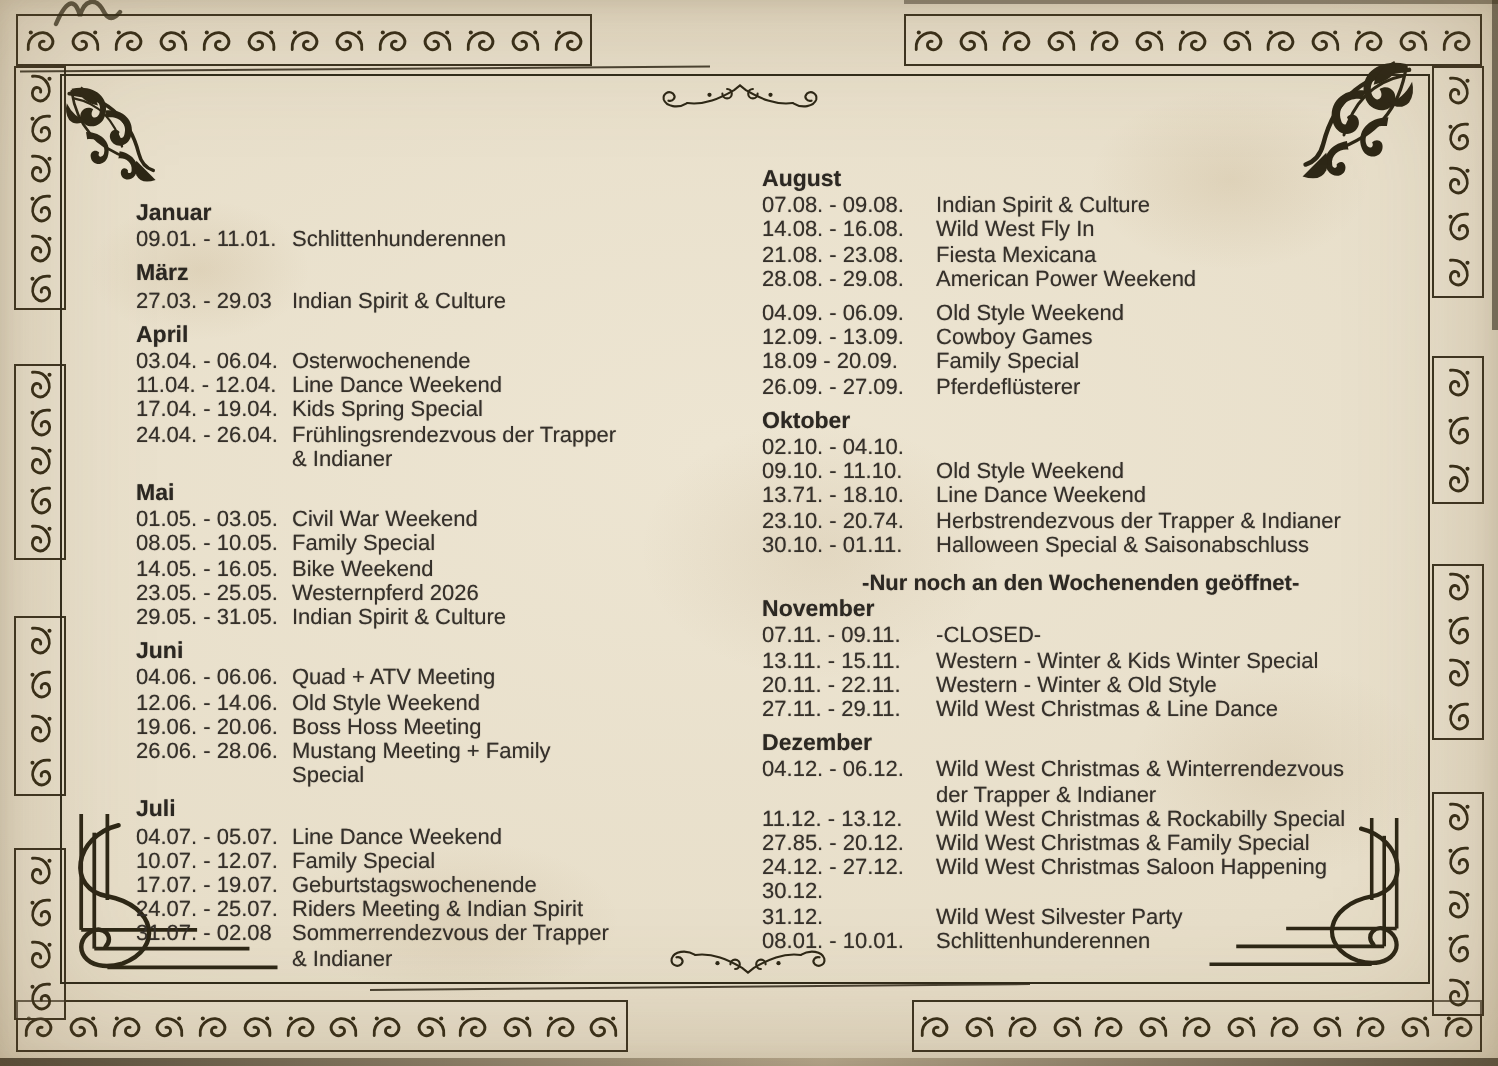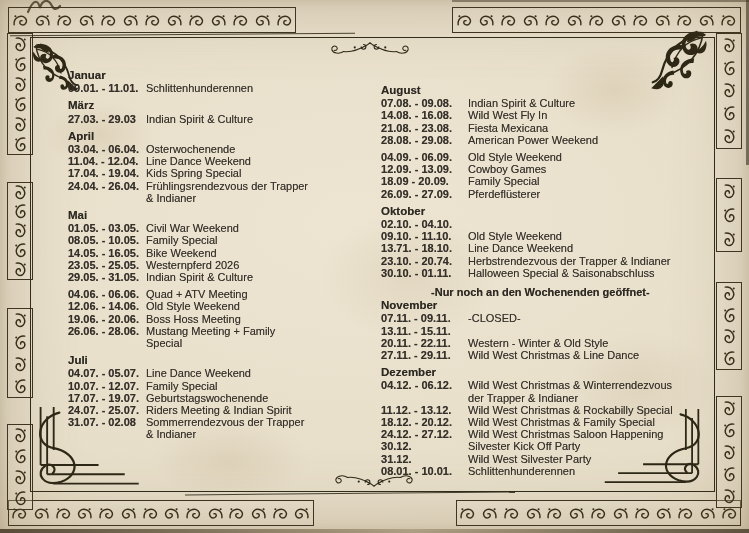--- a/index.html
+++ b/index.html
@@ -56,26 +56,26 @@
 
   
   .edge-b{position:absolute;left:0;right:0;bottom:0;height:4px;
     background:linear-gradient(90deg,rgba(35,28,16,.75),rgba(120,100,70,.35) 55%,rgba(35,28,16,.7));}
   .edge-r{position:absolute;top:0;right:0;width:3px;height:165px;background:rgba(30,24,14,.55);}
   .edge-t{position:absolute;left:452px;top:0;width:297px;height:2px;background:rgba(35,28,16,.45);}
 
   
   .content{position:absolute;left:30px;top:37px;right:34px;bottom:41px;display:flex;}
   .col{font-size:11px;line-height:12.2px;text-shadow:0 0 .5px rgba(53,48,42,.55);}
-  .col.left{margin-left:38px;width:312px;padding-top:32px;}
+  .col.left{margin-left:38px;width:312px;padding-top:64px;}
   .col.right{margin-left:2px;width:335px;padding-top:47px;}
   .month{margin:0 0 5px 0;}
   .mh{font-size:11.5px;font-weight:bold;margin:0 0 1px 0;color:#2c2822;}
   .ev{display:flex;align-items:flex-start;}
-  .dates{flex:0 0 78px;white-space:nowrap;font-weight:bold;}
+  .dates{flex:0 0 78px;white-space:nowrap;}
   .col.right .dates{flex:0 0 87px;}
   .title{width:165px;}
   .col.right .title{width:218px;}
   .note{font-weight:bold;margin:7px 0 1px 50px;color:#2c2822;}
 </style>
 </head>
 <body>
 
 <div class="page">
 
@@ -625,20 +625,21 @@
   </div>
 
   <div class="ev">
     <span class="dates">29.05. - 31.05.</span>
     <span class="title">Indian Spirit &amp; Culture</span>
   </div>
 </div>
   </section>
 
   <section class="month">
+    <h3 class="mh">Juni</h3>
     <div>
   <div class="ev">
     <span class="dates">04.06. - 06.06.</span>
     <span class="title">Quad + ATV Meeting</span>
   </div>
 
   <div class="ev">
     <span class="dates">12.06. - 14.06.</span>
     <span class="title">Old Style Weekend</span>
   </div>
@@ -767,20 +768,21 @@
   <section class="month">
     <h3 class="mh">November</h3>
     <div>
   <div class="ev">
     <span class="dates">07.11. - 09.11.</span>
     <span class="title">-CLOSED-</span>
   </div>
 
   <div class="ev">
     <span class="dates">13.11. - 15.11.</span>
+    <span class="title">Western - Winter &amp; Kids Winter Special</span>
   </div>
 
   <div class="ev">
     <span class="dates">20.11. - 22.11.</span>
     <span class="title">Western - Winter &amp; Old Style</span>
   </div>
 
   <div class="ev">
     <span class="dates">27.11. - 29.11.</span>
     <span class="title">Wild West Christmas &amp; Line Dance</span>
@@ -795,32 +797,31 @@
     <span class="dates">04.12. - 06.12.</span>
     <span class="title">Wild West Christmas &amp; Winterrendezvous der Trapper &amp; Indianer</span>
   </div>
 
   <div class="ev">
     <span class="dates">11.12. - 13.12.</span>
     <span class="title">Wild West Christmas &amp; Rockabilly Special</span>
   </div>
 
   <div class="ev">
-    <span class="dates">18.12. - 20.12.</span>
+    <span class="dates">27.85. - 20.12.</span>
     <span class="title">Wild West Christmas &amp; Family Special</span>
   </div>
 
   <div class="ev">
     <span class="dates">24.12. - 27.12.</span>
     <span class="title">Wild West Christmas Saloon Happening</span>
   </div>
 
   <div class="ev">
     <span class="dates">30.12.</span>
-    <span class="title">Silvester Kick Off Party</span>
   </div>
 
   <div class="ev">
     <span class="dates">31.12.</span>
     <span class="title">Wild West Silvester Party</span>
   </div>
 
   <div class="ev">
     <span class="dates">08.01. - 10.01.</span>
     <span class="title">Schlittenhunderennen</span>

